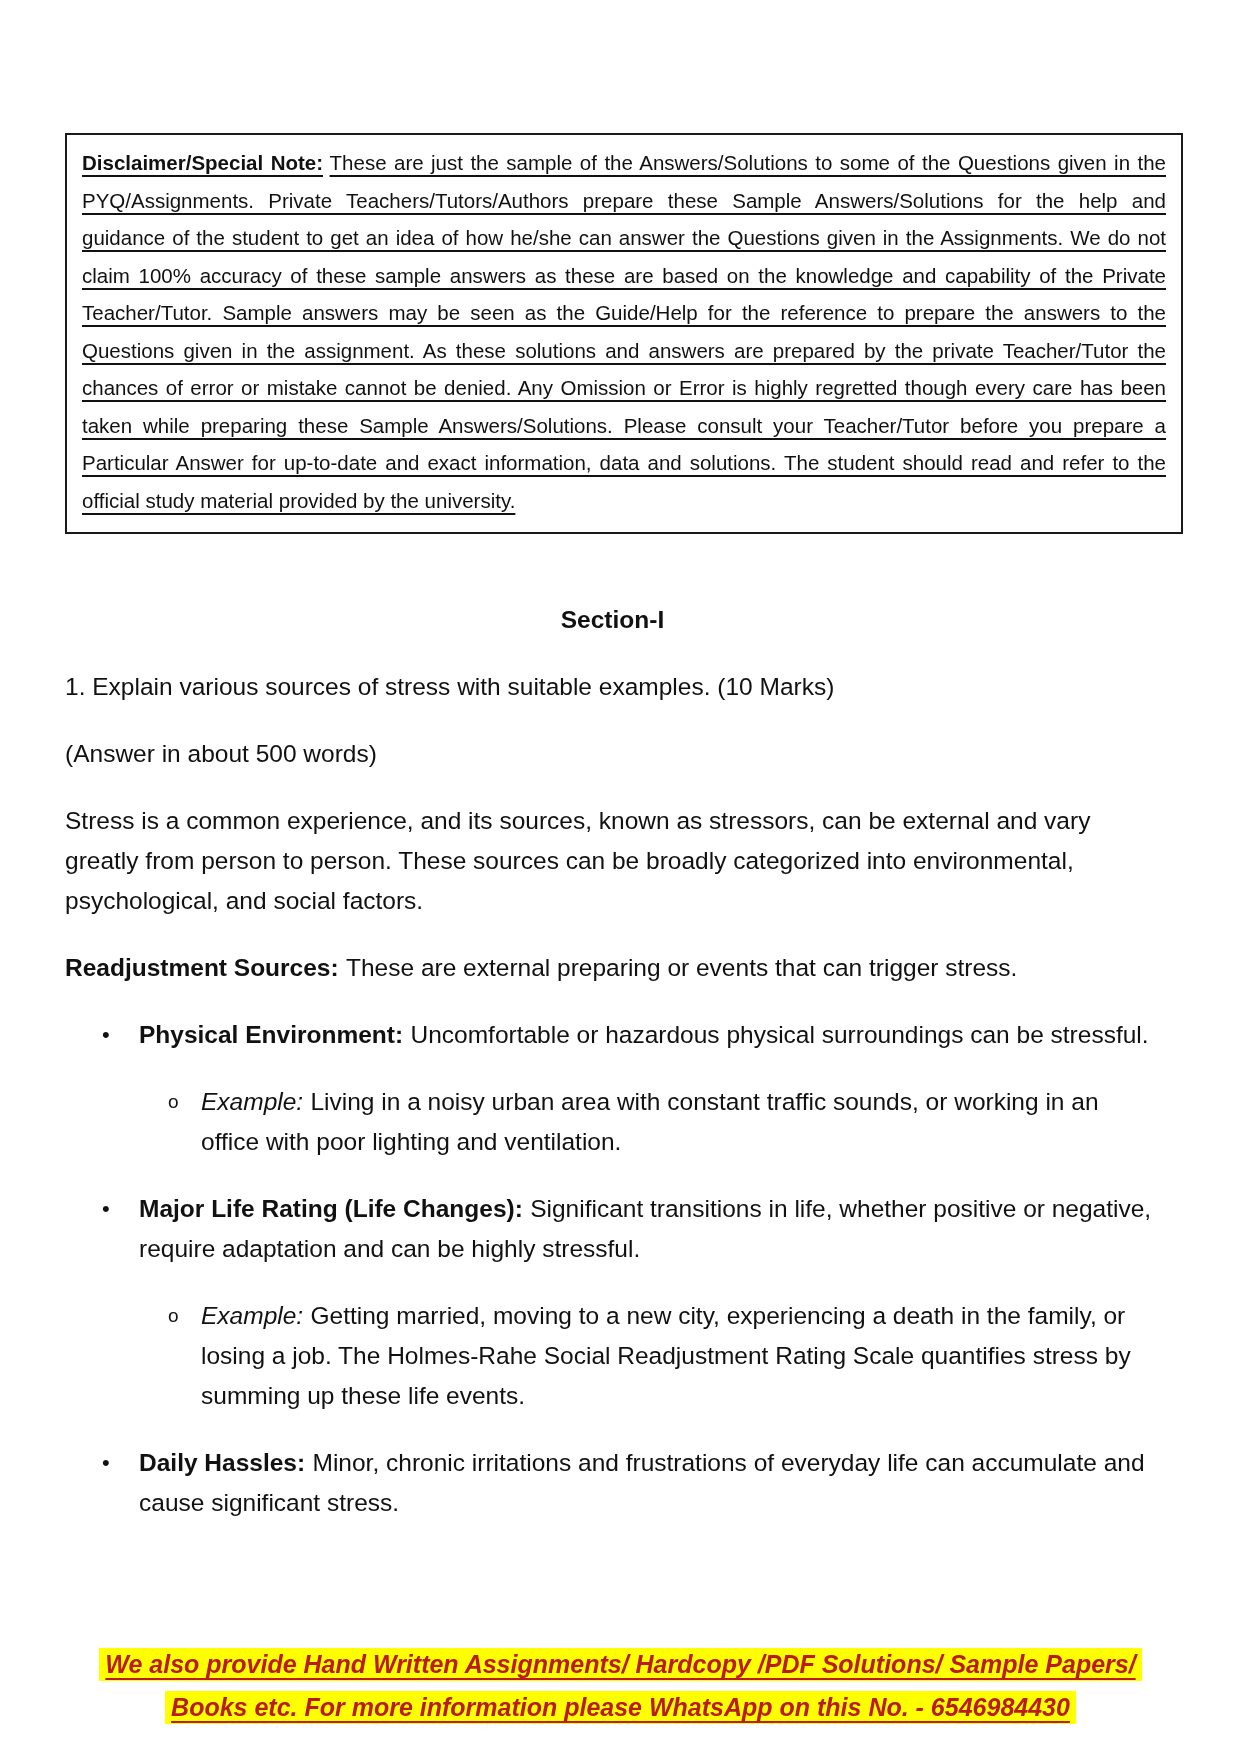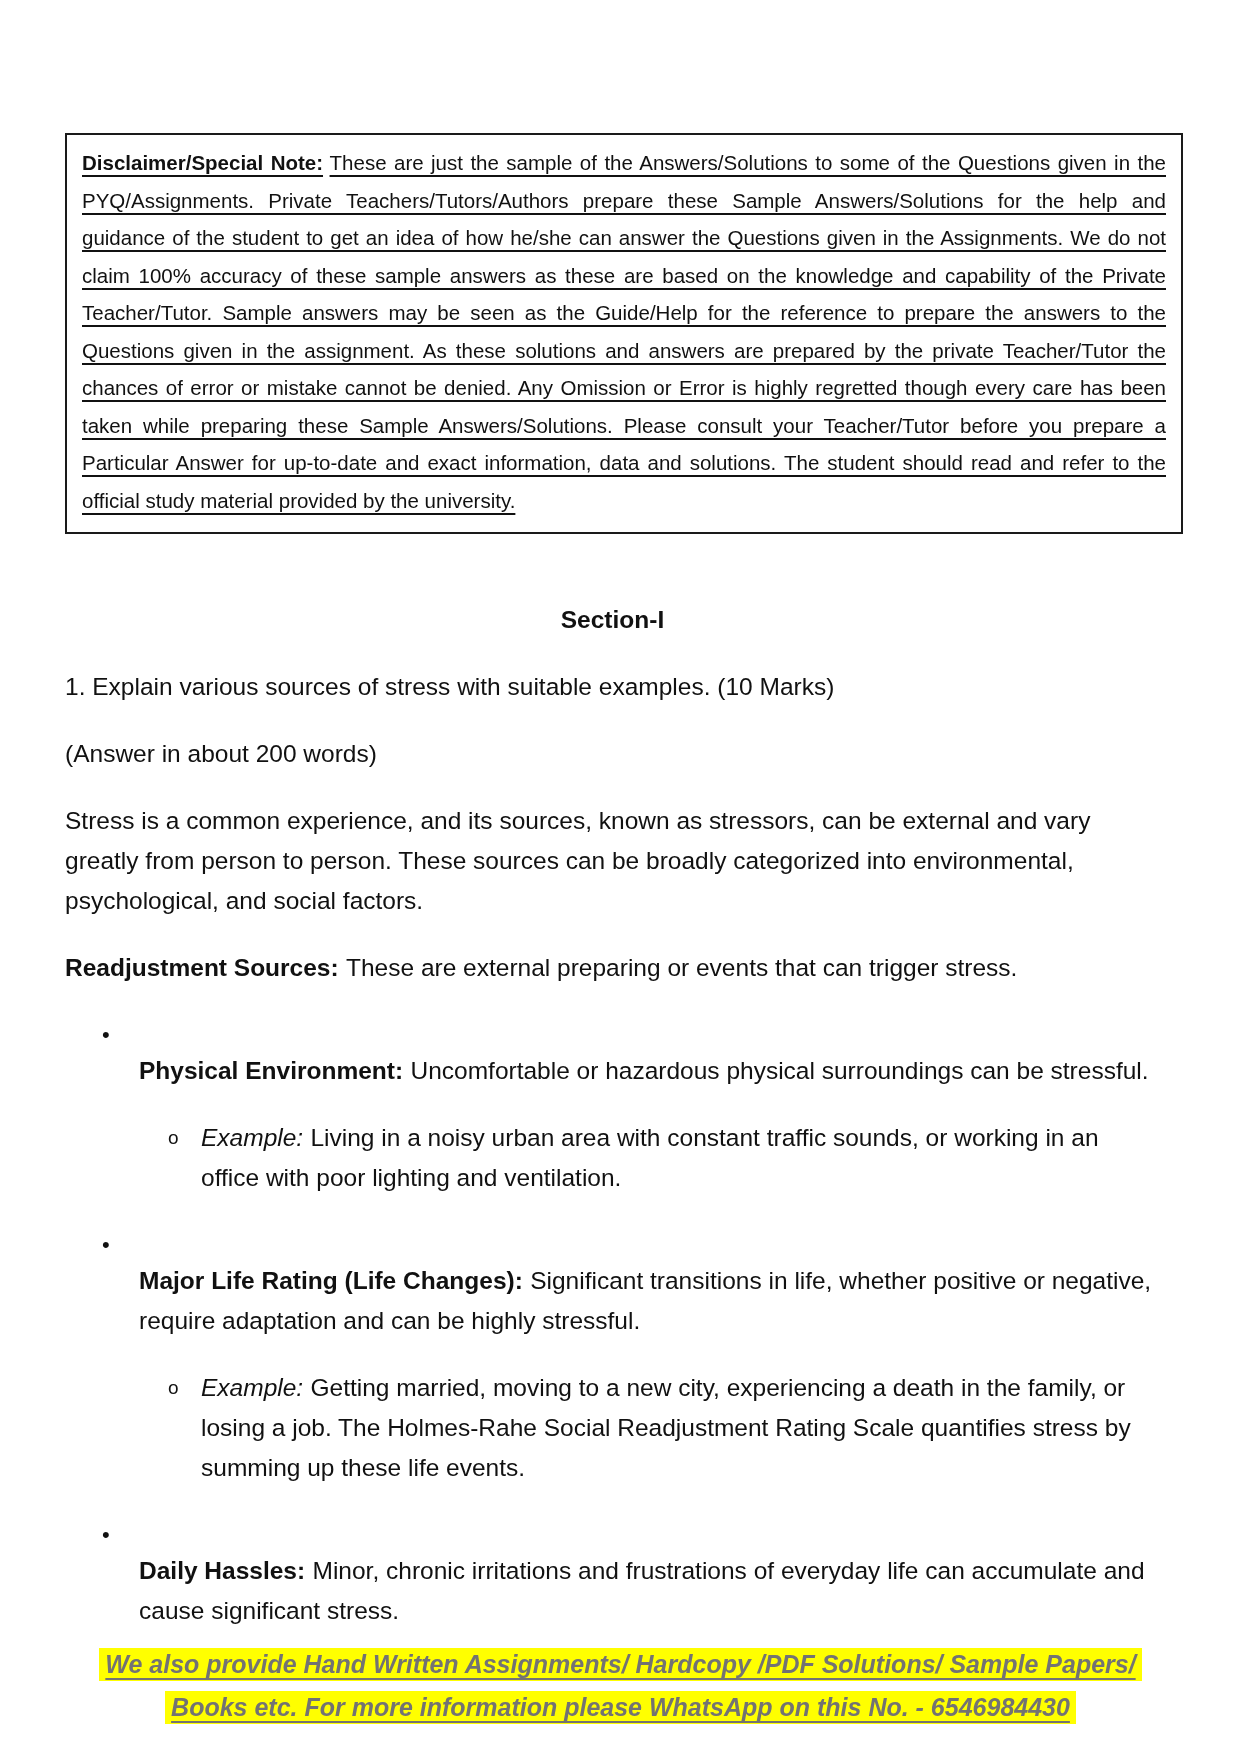--- a/index.html
+++ b/index.html
@@ -73,21 +73,20 @@
   }
   .bullet-row .marker {
     flex: 0 0 auto;
     width: 37px;
     margin-left: 37px;
     text-align: left;
     font-size: 22px;
   }
   .bullet-row .bullet-body {
     flex: 1 1 auto;
-    margin-top: 36px;
   }
   .sub-bullet-row {
     display: flex;
     margin: 27px 0 0 0;
   }
   .sub-bullet-row .marker {
     flex: 0 0 auto;
     width: 33px;
     margin-left: 103px;
     font-size: 19px;
@@ -102,21 +101,21 @@
     right: 0;
     bottom: 26px;
     text-align: center;
     font-size: 25px;
     line-height: 43px;
     font-weight: bold;
     font-style: italic;
   }
   .footer .hl {
     background: #ffff00;
-    color: #737373;
+    color: #b91c1c;
     text-decoration: underline;
     text-decoration-thickness: 2px;
     text-underline-offset: 5px;
     padding: 2px 6px 3px 6px;
   }
 </style>
 </head>
 <body>
 
 <div class="page">
@@ -124,21 +123,21 @@
   <div class="disclaimer-box">
     <p class="disclaimer-text"><span class="lbl">Disclaimer/Special Note:</span><span>These are just the sample of the Answers/Solutions to some of the Questions given in the PYQ/Assignments. Private Teachers/Tutors/Authors prepare these Sample Answers/Solutions for the help and guidance of the student to get an idea of how he/she can answer the Questions given in the Assignments. We do not claim 100% accuracy of these sample answers as these are based on the knowledge and capability of the Private Teacher/Tutor. Sample answers may be seen as the Guide/Help for the reference to prepare the answers to the Questions given in the assignment. As these solutions and answers are prepared by the private Teacher/Tutor the chances of error or mistake cannot be denied. Any Omission or Error is highly regretted though every care has been taken while preparing these Sample Answers/Solutions. Please consult your Teacher/Tutor before you prepare a Particular Answer for up-to-date and exact information, data and solutions. The student should read and refer to the official study material provided by the university.</span></p>
   </div>
 
   <div class="content">
 
     <div class="section-title">Section-I</div>
 
     <p class="para">1. Explain various sources of stress with suitable examples. (10 Marks)</p>
 
-    <p class="para">(Answer in about 200 words)</p>
+    <p class="para">(Answer in about 500 words)</p>
 
     <p class="para">Stress is a common experience, and its sources, known as stressors, can be external and vary greatly from person to person. These sources can be broadly categorized into environmental, psychological, and social factors.</p>
 
     <p class="para"><span class="inline-label-bold">Readjustment Sources:</span><span>These are external preparing or events that can trigger stress.</span></p>
 
     <div class="bullet-row">
       <span class="marker">•</span>
       <span class="bullet-body"><span class="inline-label-bold">Physical Environment:</span><span>Uncomfortable or hazardous physical surroundings can be stressful.</span></span>
     </div>
     <div class="sub-bullet-row">

